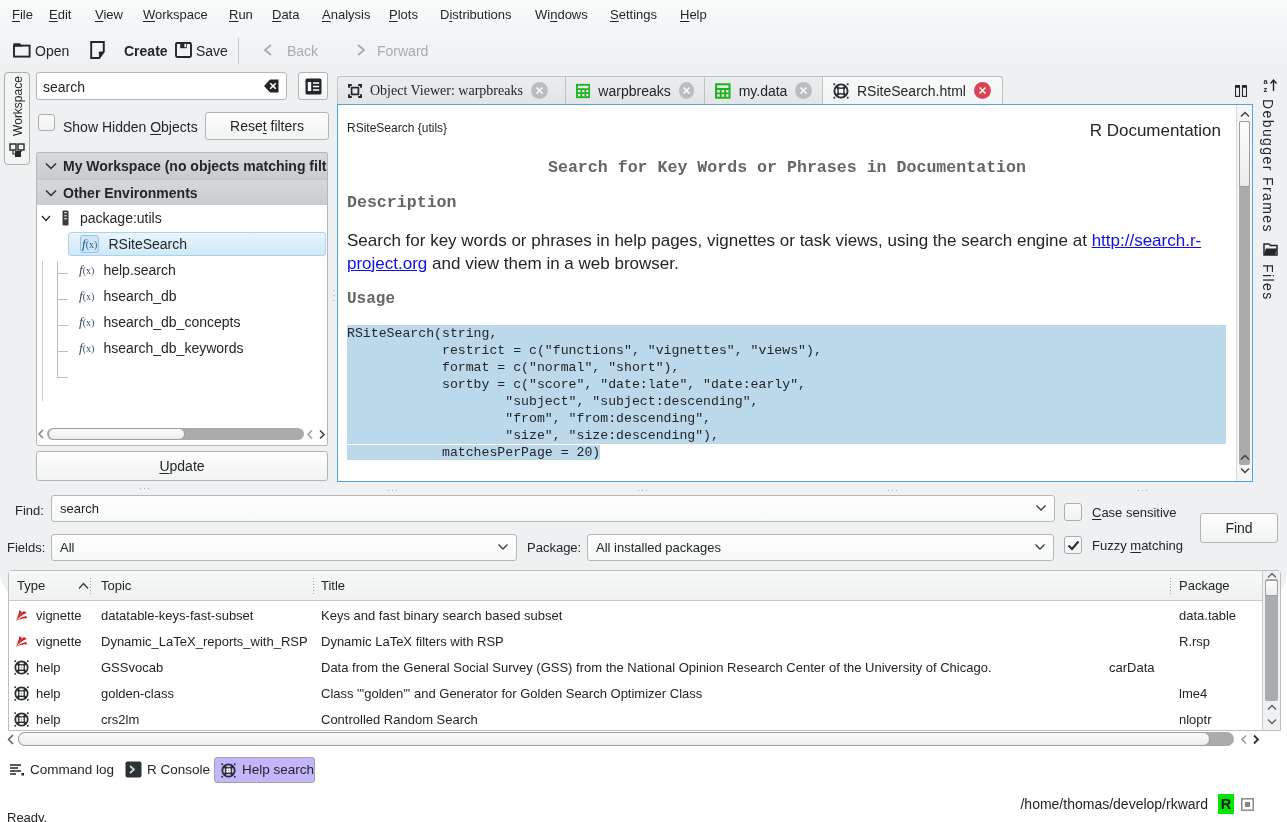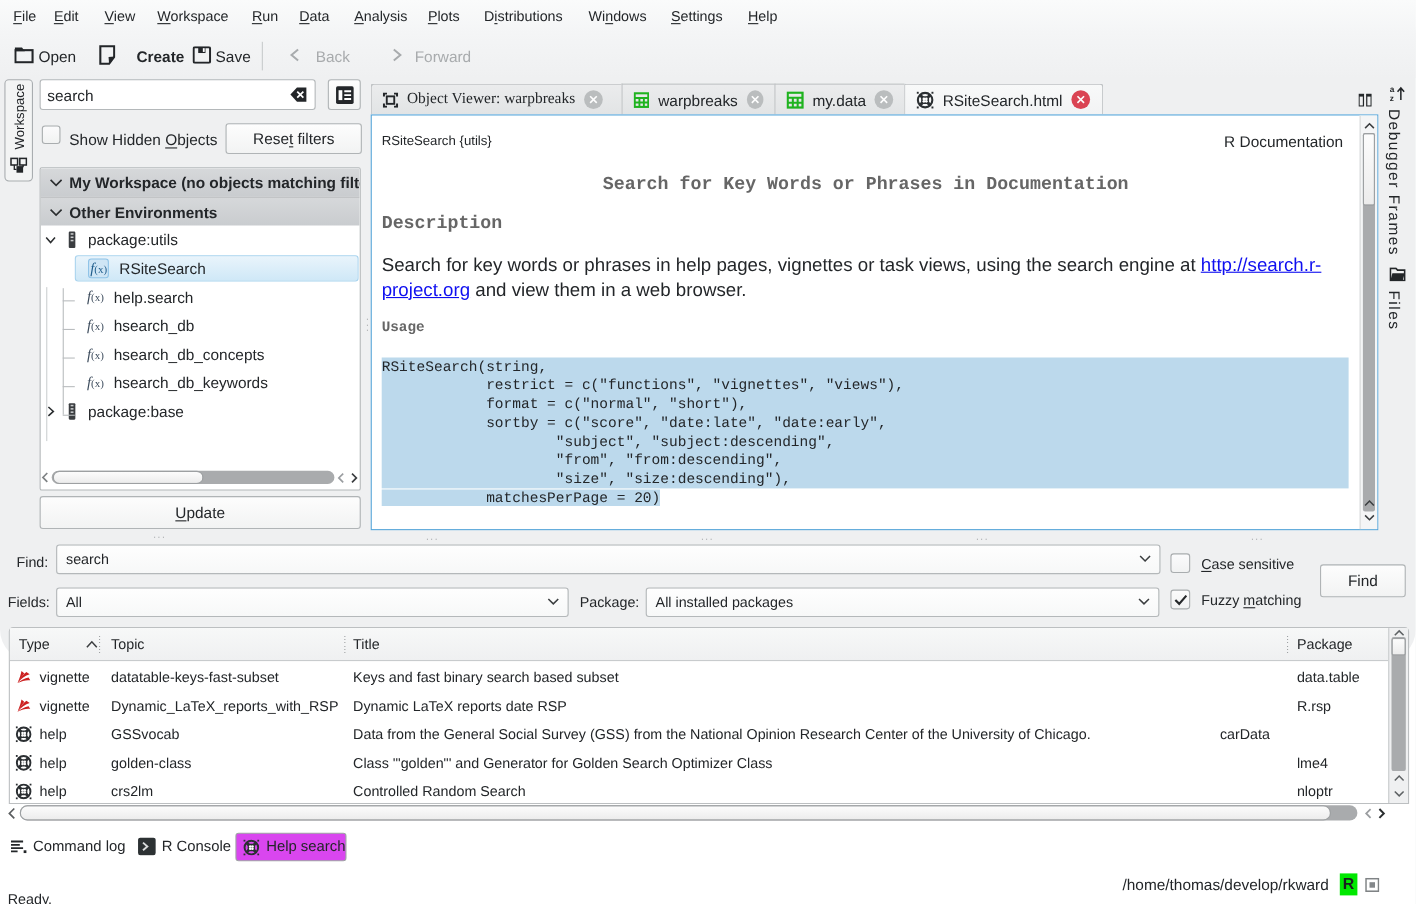--- a/index.html
+++ b/index.html
@@ -259,32 +259,20 @@
       <span style="margin-left:9px;">hsearch_db</span>
     </div>
     <div class="trow">
       <span class="fx" style="margin-left:42px;"><i>f</i><span class="sub">(x)</span></span>
       <span style="margin-left:9px;">hsearch_db_concepts</span>
     </div>
     <div class="trow">
       <span class="fx" style="margin-left:42px;"><i>f</i><span class="sub">(x)</span></span>
       <span style="margin-left:9px;">hsearch_db_keywords</span>
     </div>
-    <div class="trow">
-      <svg style="margin-left:6px;" width="7" height="10" viewBox="0 0 7 10">
-          <path d="M1 1 L5.5 5 L1 9" fill="none" stroke="#2b2e30" stroke-width="1.4"></path>
-        </svg>
-      <svg style="margin-left:10px;" width="11" height="16" viewBox="0 0 11 16">
-          <rect x="2.5" y="0.5" width="6" height="15" rx="1" fill="#3a3d40"></rect>
-          <rect x="4.2" y="2" width="2.6" height="1.4" fill="#caccce"></rect>
-          <rect x="4.2" y="5" width="2.6" height="1.4" fill="#caccce"></rect>
-          <rect x="4.2" y="8" width="2.6" height="1.4" fill="#caccce"></rect>
-        </svg>
-      <span style="margin-left:9px;">package:base</span>
-    </div>
 
     <div class="abs" style="left:20px; top:109px; width:1px; height:115px; background:#babdbf;"></div>
     <div class="abs" style="left:20px; top:120px; width:11px; height:1px; background:#babdbf;"></div>
     <div class="abs" style="left:20px; top:146px; width:11px; height:1px; background:#babdbf;"></div>
     <div class="abs" style="left:20px; top:172px; width:11px; height:1px; background:#babdbf;"></div>
     <div class="abs" style="left:20px; top:198px; width:11px; height:1px; background:#babdbf;"></div>
     <div class="abs" style="left:20px; top:224px; width:11px; height:1px; background:#babdbf;"></div>
     <div class="abs" style="left:5px; top:108px; width:1px; height:140px; background:#cdd0d2;"></div>
   </div>
 
@@ -358,25 +346,25 @@
       <rect x="0.5" y="0.6" width="4" height="10.8" fill="none" stroke="#232629" stroke-width="1.1"></rect>
       <rect x="7.5" y="0.6" width="4" height="10.8" fill="none" stroke="#232629" stroke-width="1.1"></rect>
       <rect x="0.5" y="0.6" width="4" height="2.2" fill="#232629"></rect>
       <rect x="7.5" y="0.6" width="4" height="2.2" fill="#232629"></rect>
     </svg>
 
   <div id="docframe">
     <div id="doccontent">
       <div style="position:relative; height:100%;">
         <div style="position:absolute; left:0px; top:16px; font-size:12px;">RSiteSearch {utils}</div>
-        <div style="position:absolute; right:6px; top:16px; font-size:14px;">R Documentation</div>
+        <div style="position:absolute; right:6px; top:16px; font-size:17px;">R Documentation</div>
         <div class="h-grey" style="position:absolute; left:0; width:100%; text-align:center; top:53px; font-size:16.6px;">Search for Key Words or Phrases in Documentation</div>
         <div class="h-grey" style="position:absolute; left:0px; top:88px; font-size:16.6px;">Description</div>
         <div style="position:absolute; left:0px; top:124px; width:875px; line-height:23px;">Search for key words or phrases in help pages, vignettes or task views, using the search engine at <a class="lnk">http://search.r-<br>project.org</a> and view them in a web browser.</div>
-        <div class="h-grey" style="position:absolute; left:0px; top:185px; font-size:13px;">Usage</div>
+        <div class="h-grey" style="position:absolute; left:0px; top:185px; font-size:16px;">Usage</div>
         <div class="mono" style="position:absolute; left:0px; top:220px; font-size:13.2px; line-height:17px; white-space:pre;"><span style="background:#bcd9ec; display:inline-block; width:879px;">RSiteSearch(string,
             restrict = c("functions", "vignettes", "views"),
             format = c("normal", "short"),
             sortby = c("score", "date:late", "date:early",
                     "subject", "subject:descending",
                     "from", "from:descending",
                     "size", "size:descending"),</span>
 <span style="background:#bcd9ec;">            matchesPerPage = 20)</span></div>
       </div>
     </div>
@@ -469,21 +457,21 @@
       <span style="position:absolute; left:1170px;">data.table</span>
     </div>
     <div class="rrow" style="top:57px;">
       <svg style="position:absolute; left:5px; top:6px;" width="15" height="15" viewBox="0 0 15 15">
           <path d="M2 13 C5 9 9 6 13 5 L10 3 C7 5 4 9 2 13 Z" fill="#cc2222"></path>
           <path d="M2 13 C4 8 5 5 5.5 2 L8 4 C6 7 4 10 2 13 Z" fill="#cc2222"></path>
           <path d="M2 13 C6 11 10 10 13.5 10.5 L12 8 C8.5 8.5 5 10.5 2 13Z" fill="#cc2222"></path>
         </svg>
       <span style="position:absolute; left:27px;">vignette</span>
       <span style="position:absolute; left:92px;">Dynamic_LaTeX_reports_with_RSP</span>
-      <span style="position:absolute; left:312px;">Dynamic LaTeX reports date RSP</span>
+      <span style="position:absolute; left:312px;">Dynamic LaTeX filters with RSP</span>
       <span style="position:absolute; left:1170px;">R.rsp</span>
     </div>
     <div class="rrow" style="top:83px;">
       <svg style="position:absolute; left:5px; top:6px;" width="15" height="15" viewBox="0 0 16 16">
           <use href="#helpico"></use>
         </svg>
       <span style="position:absolute; left:27px;">help</span>
       <span style="position:absolute; left:92px;">GSSvocab</span>
       <span style="position:absolute; left:312px;">Data from the General Social Survey (GSS) from the National Opinion Research Center of the University of Chicago.</span>
       <span style="position:absolute; left:1100px;">carData</span>
@@ -538,21 +526,21 @@
     <svg style="position:absolute; left:9px; top:10px;" width="16" height="14" viewBox="0 0 16 14">
         <path d="M1 2 H12 M1 5 H9 M1 8 H12 M1 11 H7" stroke="#232629" stroke-width="1.6"></path>
         <rect x="12.5" y="10" width="2.5" height="2.5" fill="#232629"></rect>
       </svg>
     <span style="position:absolute; left:30px; top:9px;">Command log</span>
     <svg style="position:absolute; left:125px; top:8px;" width="17" height="17" viewBox="0 0 17 17">
         <rect x="0.5" y="0.5" width="16" height="16" rx="2" fill="#2c3133"></rect>
         <path d="M5 5 L9 8.5 L5 12" fill="none" stroke="#d8dadb" stroke-width="1.7"></path>
       </svg>
     <span style="position:absolute; left:147px; top:9px;">R Console</span>
-    <div style="position:absolute; left:214px; top:4px; height:26px; width:101px; background:#d946ef; border:1px solid #9fa3a5; border-radius:3px;">
+    <div style="position:absolute; left:214px; top:4px; height:26px; width:101px; background:#c4b5fd; border:1px solid #9fa3a5; border-radius:3px;">
       <svg style="position:absolute; left:6px; top:5px;" width="15" height="15" viewBox="0 0 16 16">
           <use href="#helpico"></use>
         </svg>
       <span style="position:absolute; left:27px; top:4px; white-space:nowrap;">Help search</span>
     </div>
   </div>
 
   <div id="statusbar">
     <span style="position:absolute; left:7px; top:23px;">Ready.</span>
     <span style="position:absolute; right:79px; top:9px; font-size:14px;">/home/thomas/develop/rkward</span>

